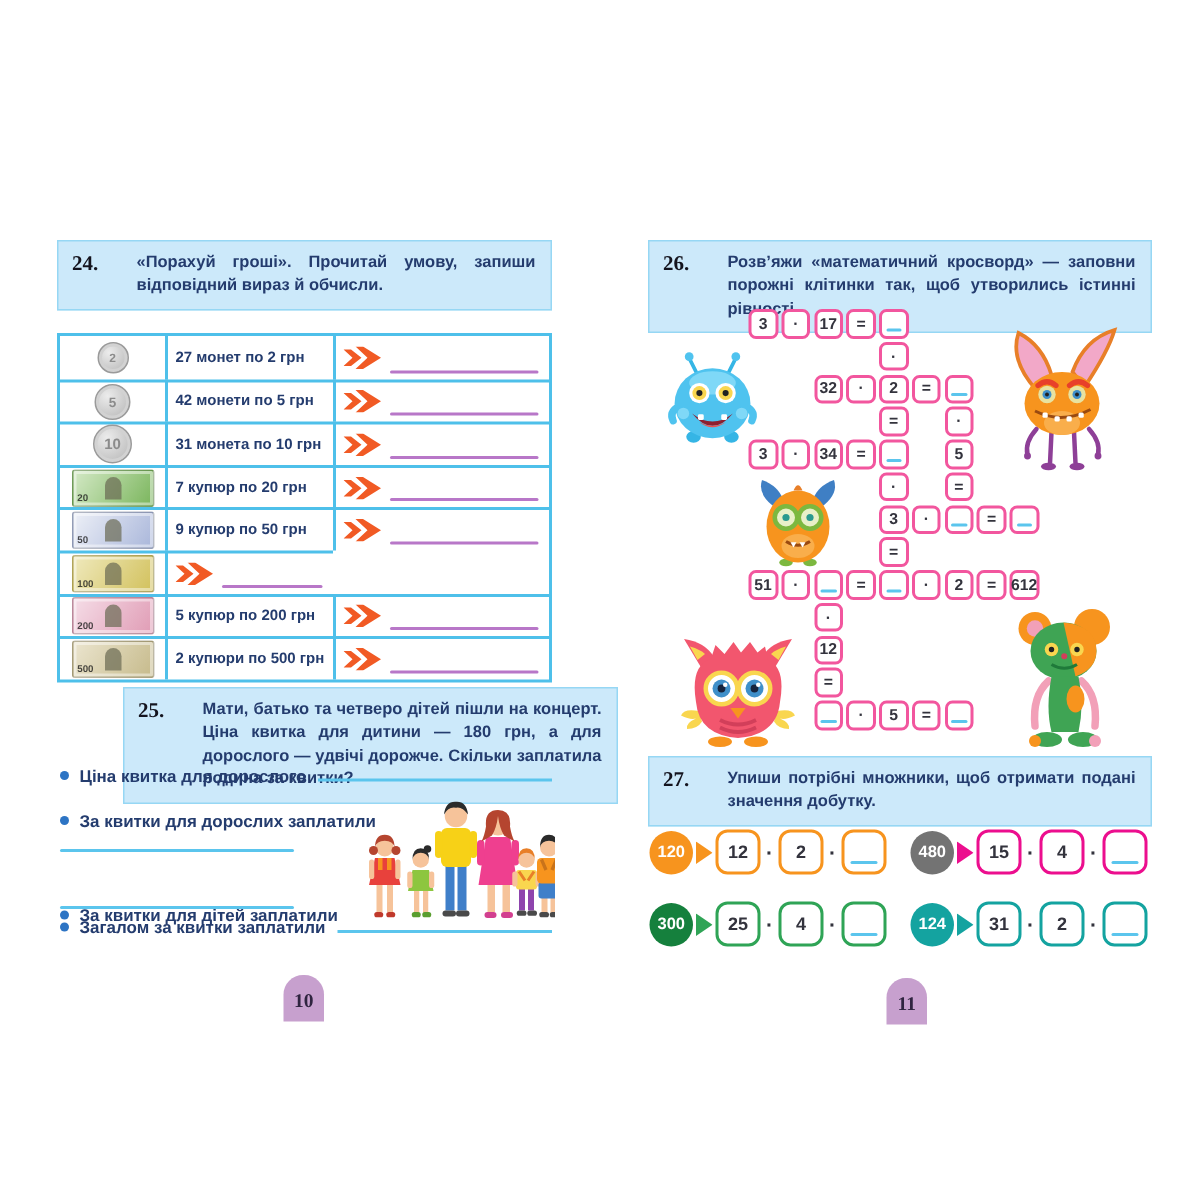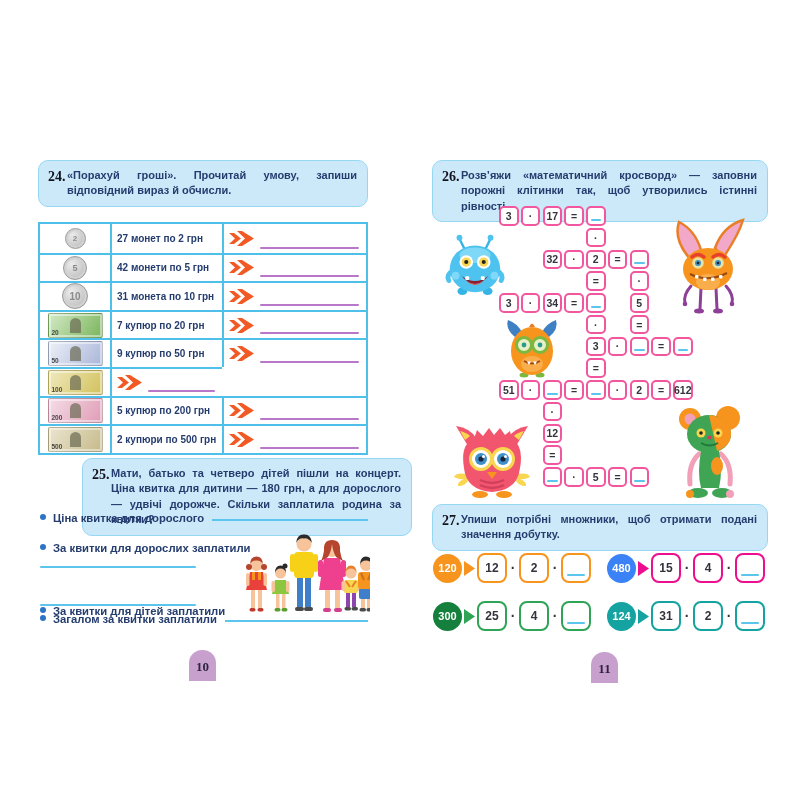--- a/index.html
+++ b/index.html
@@ -5,22 +5,22 @@
   html,body{margin:0;padding:0;background:#fff;}
   #canvas{position:relative;width:800px;height:800px;background:#fff;overflow:hidden;
           font-family:"Liberation Sans",sans-serif;}
   :root{
     --header-fill:#cce9fa; --header-border:#96d7f4; --text-navy:#243c6e;
     --table-border:#4ec0ea; --answer-line-purple:#b877c8; --answer-line-blue:#5bc5ed;
     --crossword-pink:#f2569e; --arrow-orange:#f15a24; --bullet-blue:#2d74c4;
     --page-tab-purple:#c7a0ce;
   }
   .task-box{position:absolute;background:var(--header-fill,#cce9fa);
-    border:1.5px solid var(--header-border,#96d7f4);border-radius:10px;
-    padding:7px 10px 7px 28px;font-size:11px;font-weight:600;line-height:1.4;
+    border:1.5px solid var(--header-border,#96d7f4);border-radius:0;
+    padding:7px 10px 7px 52px;font-size:11px;font-weight:600;line-height:1.4;
     color:var(--text-navy,#243c6e);text-align:justify;box-sizing:border-box;}
   .task-num{position:absolute;left:9px;top:6px;
     font-family:"Liberation Serif",serif;font-weight:bold;font-size:14px;color:#14141e;}
   
   #money-table{position:absolute;left:38px;top:222px;width:330px;
     border:2px solid var(--table-border);background:#fff;box-sizing:border-box;}
   .mt-row{display:grid;grid-template-columns:70px 112px 1fr;height:28.6px;}
   .mt-cell{display:flex;align-items:center;box-sizing:border-box;}
   .mt-row + .mt-row .mt-cell{border-top:2px solid var(--table-border);}
   .mt-cell:nth-child(2),.mt-cell:nth-child(3){border-left:2px solid var(--table-border);}
@@ -513,21 +513,21 @@
       </div>
       <div class="m-cell" style="border-color: rgb(247, 148, 30);">12</div>
       <div class="m-dot">·</div>
       <div class="m-cell" style="border-color: rgb(247, 148, 30);">2</div>
       <div class="m-dot">·</div>
       <div class="m-cell" style="border-color: rgb(247, 148, 30);">
         <div class="m-blank-line"></div>
       </div>
     </div>
   <div class="m-item" style="left:607px;top:551px;">
-      <div class="m-circle" style="background: #3b82f6;">480</div>
+      <div class="m-circle" style="background: #737373;">480</div>
       <div class="m-arrow">
         <svg width="11" height="15" viewBox="0 0 11 15">
           <path d="M0 0 L11 7.5 L0 15 Z" fill="#ec0e8e"></path>
         </svg>
       </div>
       <div class="m-cell" style="border-color: rgb(236, 14, 142);">15</div>
       <div class="m-dot">·</div>
       <div class="m-cell" style="border-color: rgb(236, 14, 142);">4</div>
       <div class="m-dot">·</div>
       <div class="m-cell" style="border-color: rgb(236, 14, 142);">

